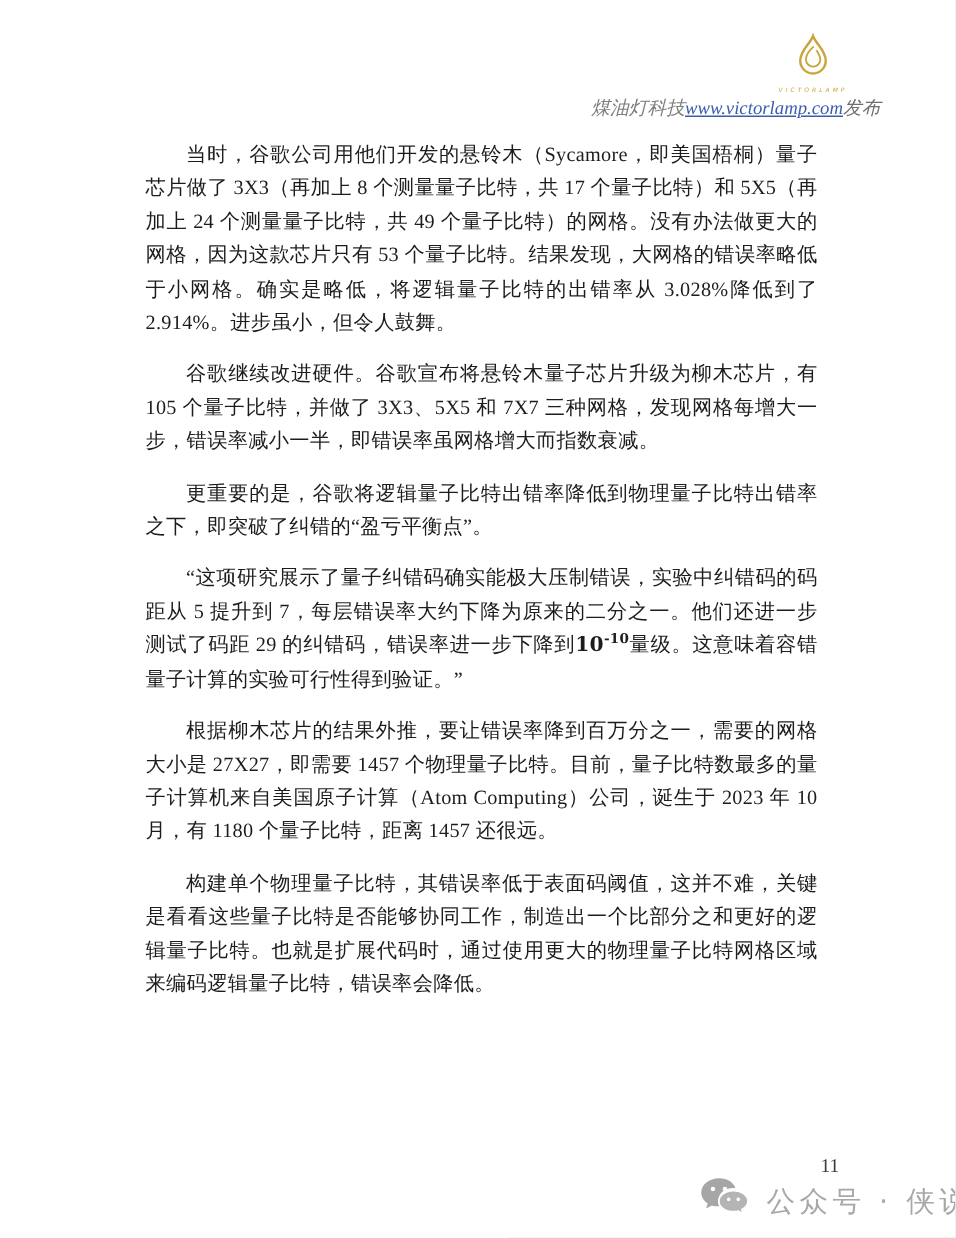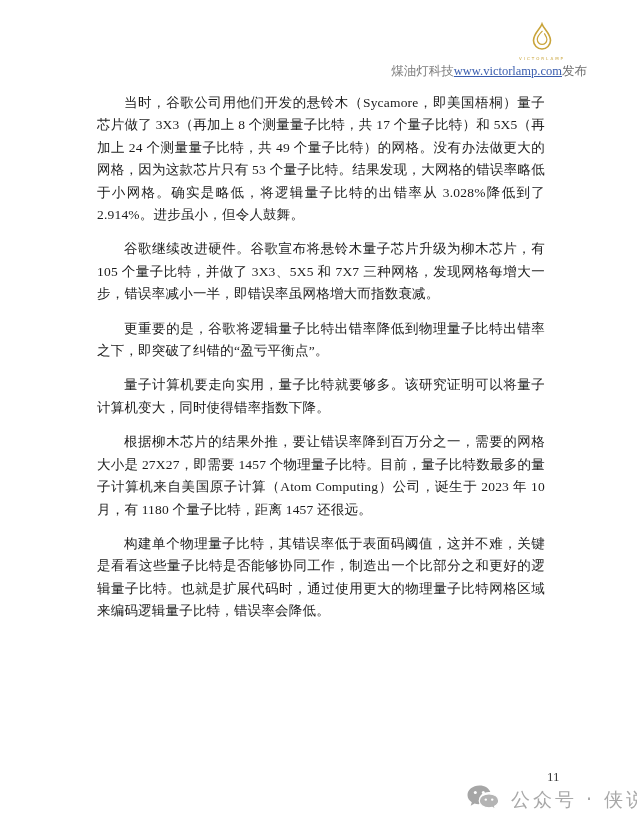--- a/index.html
+++ b/index.html
@@ -13,20 +13,21 @@
     margin: 0 auto;
   }
   
   .header {
     position: absolute;
     top: 22px;
     right: 50px;
     display: flex;
     flex-direction: column;
     align-items: flex-end;
+    font-style: italic;
   }
   .logo-block {
     margin-right: 22px;
     display: flex;
     flex-direction: column;
     align-items: center;
   }
   .logo-caption {
     font-family: "DejaVu Sans", sans-serif;
     font-size: 4px;
@@ -112,21 +113,21 @@
     </div>
     <div class="brand-line">
       <span>煤油灯科技</span><a class="brand-link">www.victorlamp.com</a><span class="brand-suffix">发布</span>
     </div>
   </div>
 
   <div class="article">
       <p class="para"><span>当时，谷歌公司用他们开发的悬铃木（Sycamore，即美国梧桐）量子芯片做了 3X3（再加上 8 个测量量子比特，共 17 个量子比特）和 5X5（再加上 24 个测量量子比特，共 49 个量子比特）的网格。没有办法做更大的网格，因为这款芯片只有 53 个量子比特。结果发现，大网格的错误率略低于小网格。确实是略低，将逻辑量子比特的出错率从 3.028%降低到了 2.914%。进步虽小，但令人鼓舞。</span></p>
       <p class="para"><span>谷歌继续改进硬件。谷歌宣布将悬铃木量子芯片升级为柳木芯片，有 105 个量子比特，并做了 3X3、5X5 和 7X7 三种网格，发现网格每增大一步，错误率减小一半，即错误率虽网格增大而指数衰减。</span></p>
       <p class="para"><span>更重要的是，谷歌将逻辑量子比特出错率降低到物理量子比特出错率之下，即突破了纠错的“盈亏平衡点”。</span></p>
-      <p class="para"><span>量子计算机要走向实用，量子比特就要够多。该研究证明可以将量子计算机变大，同时使得错率指数下降。</span></p>
+      <p class="para"><span>“这项研究展示了量子纠错码确实能极大压制错误，实验中纠错码的码距从 5 提升到 7，每层错误率大约下降为原来的二分之一。他们还进一步测试了码距 29 的纠错码，错误率进一步下降到</span><span class="formula">10</span><sup class="formula formula-sup">-10</sup><span>量级。这意味着容错量子计算的实验可行性得到验证。”</span></p>
       <p class="para"><span>根据柳木芯片的结果外推，要让错误率降到百万分之一，需要的网格大小是 27X27，即需要 1457 个物理量子比特。目前，量子比特数最多的量子计算机来自美国原子计算（Atom Computing）公司，诞生于 2023 年 10 月，有 1180 个量子比特，距离 1457 还很远。</span></p>
       <p class="para"><span>构建单个物理量子比特，其错误率低于表面码阈值，这并不难，关键是看看这些量子比特是否能够协同工作，制造出一个比部分之和更好的逻辑量子比特。也就是扩展代码时，通过使用更大的物理量子比特网格区域来编码逻辑量子比特，错误率会降低。</span></p>
     </div>
 
   <div class="page-number">11</div>
 
   <div class="watermark">
     <span>
       <svg width="36" height="28" viewBox="0 0 36 28">
         <path d="M13.5 1.5 C6.6 1.5, 1.5 5.8, 1.5 11 c0 3 1.7 5.6 4.3 7.3 l-1.1 3.4 3.9-2.1 c1.2 0.4 2.5 0.6 3.9 0.6 0.5 0 1 0 1.5-0.1 C13.4 18.9, 13 17.6, 13 16.2 c0-4.6 4.3-8.2 9.6-8.2 0.6 0 1.1 0 1.7 0.1 C23.1 4.2, 18.7 1.5, 13.5 1.5 Z" fill="#a6a6a6"></path>

